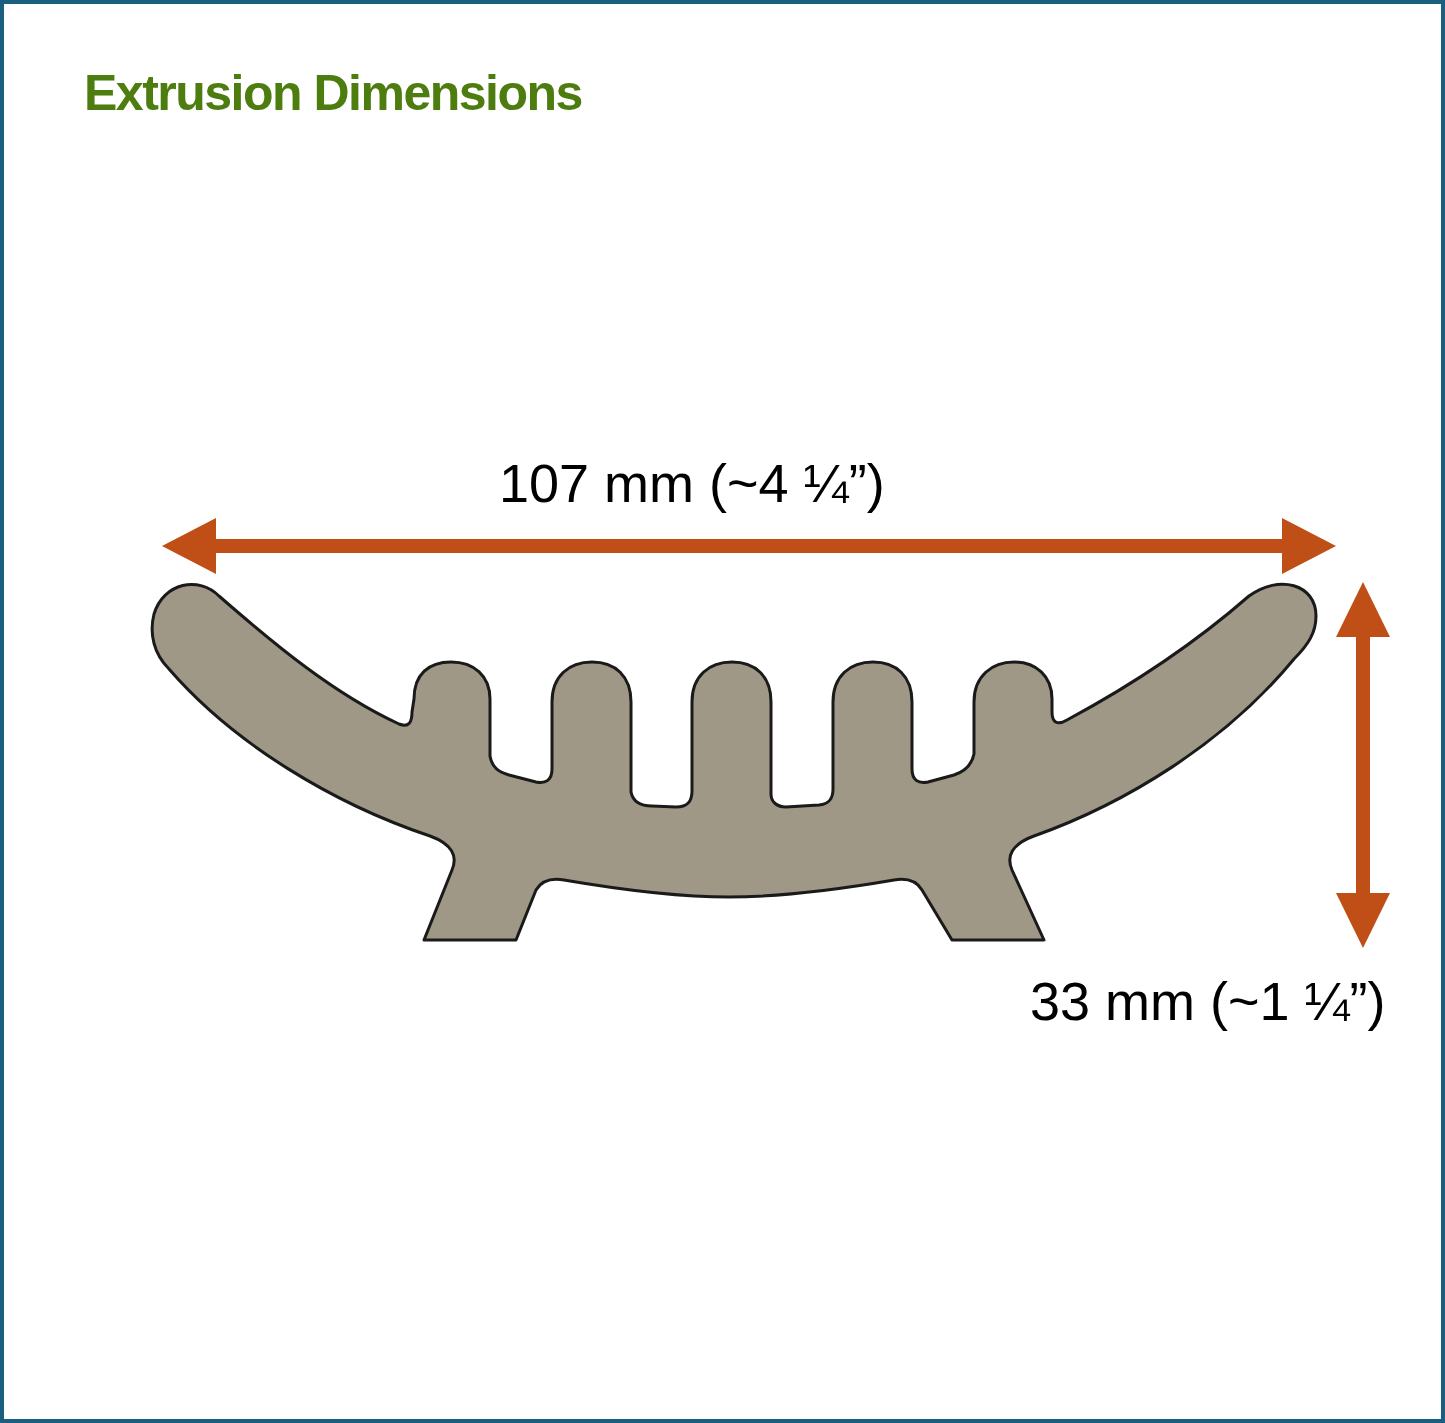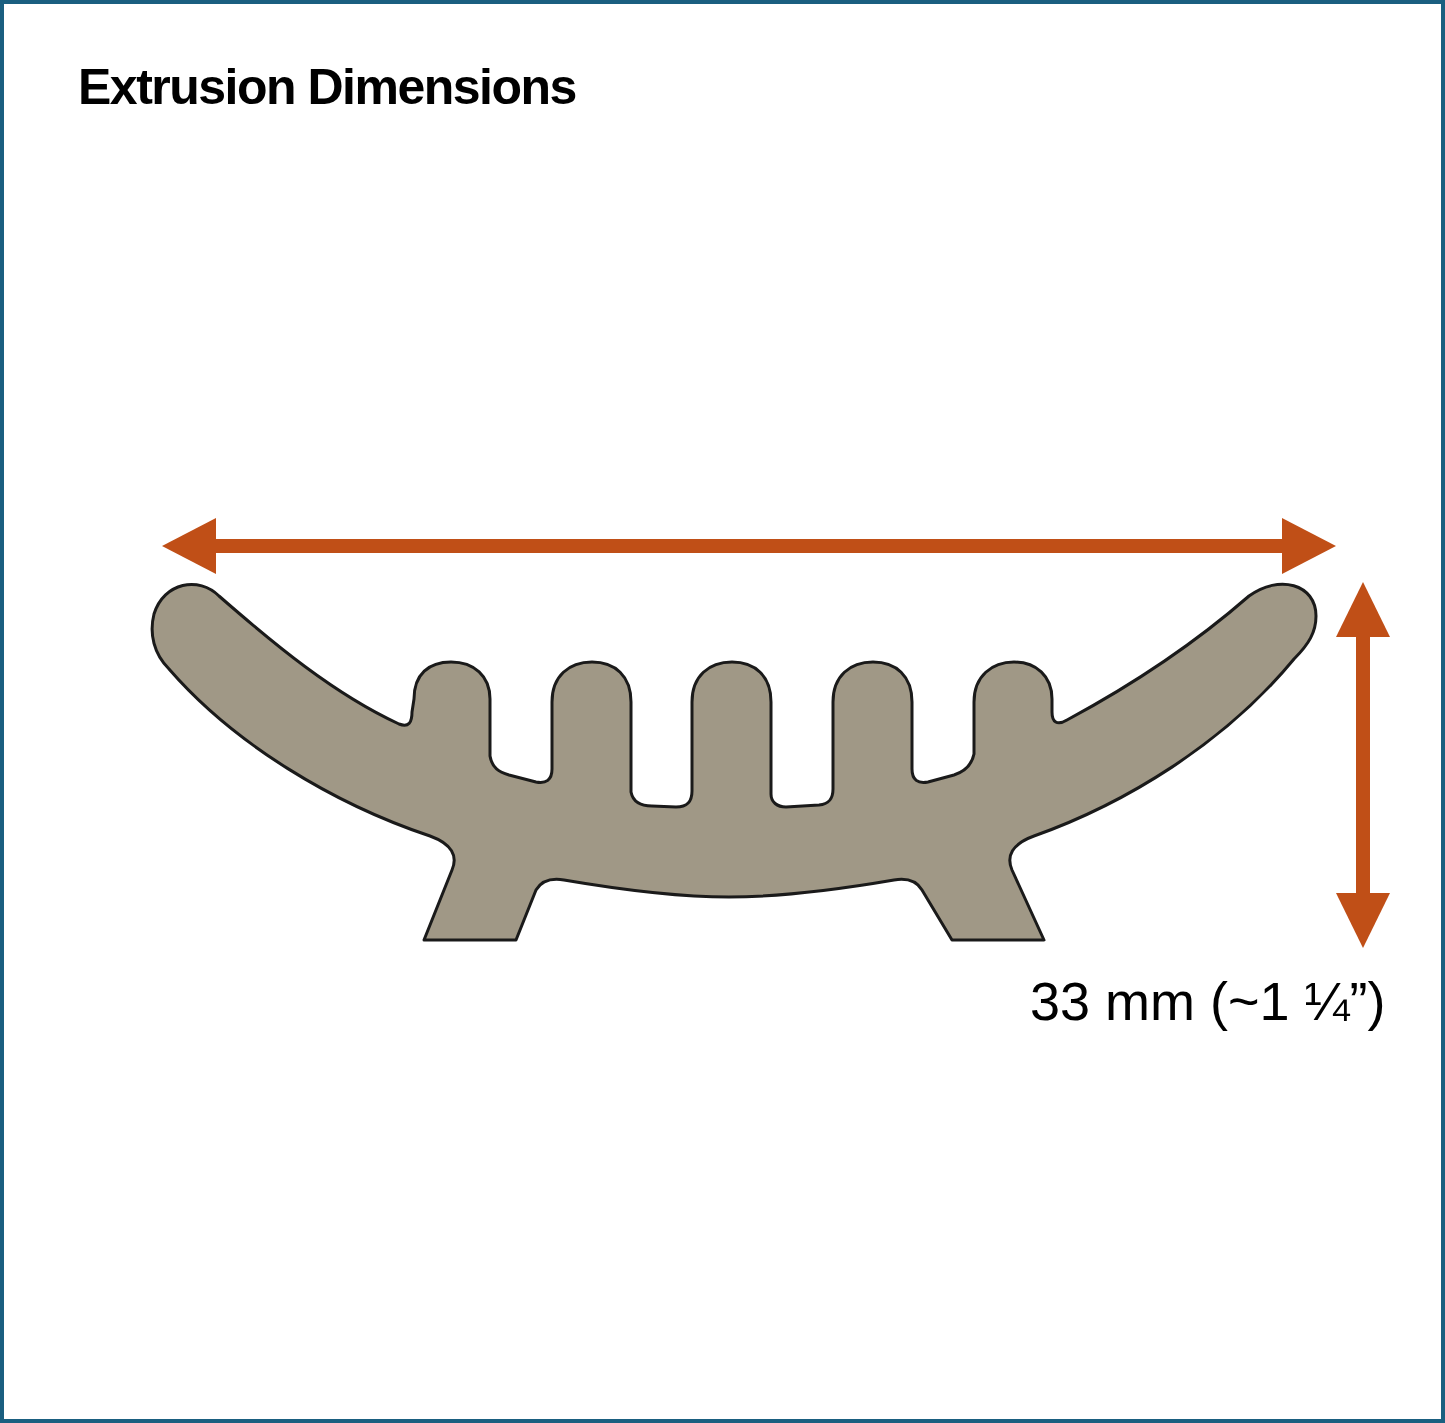--- a/index.html
+++ b/index.html
@@ -1,38 +1,39 @@
 <!DOCTYPE html>
 <html><head>
 <meta charset="utf-8">
 <style>
   html, body { margin:0; padding:0; background:#ffffff; }
   .frame {
     position:relative; width:1445px; height:1423px; box-sizing:border-box;
     border:4px solid #1a5f80; background:#ffffff; overflow:hidden;
   }
   .title {
-    position:absolute; left:70px; top:50px; margin:4px;
+    position:absolute; left:70px; top:50px; margin:10px;
     font-family:"Liberation Sans", sans-serif; font-weight:bold;
-    font-size:50px; letter-spacing:-1.5px; color:#000000;
+    font-size:50px; letter-spacing:-1.5px; color:#4d7c0f;
   }
   .dim-label {
     position:absolute; font-family:"Liberation Sans", sans-serif;
     font-size:54px; color:#000; white-space:nowrap;
   }
   .width-label { left:495px; top:448px; }
   .height-label { left:1026px; top:966px; }
   svg { position:absolute; left:0; top:0; }
 </style>
 </head>
 <body>
 
 <div class="frame">
   <h1 class="title">Extrusion Dimensions</h1>
 
+  <div class="dim-label width-label">107 mm (~4 ¼”)</div>
   <div class="dim-label height-label">33 mm (~1 ¼”)</div>
 
   <svg width="1445" height="1423" viewBox="0 0 1445 1423">
 
     <g fill="#c04f17">
       <rect x="205" y="535" width="1080" height="14"></rect>
       <polygon points="158,542 212,514 212,570"></polygon>
       <polygon points="1332,542 1278,514 1278,570"></polygon>
     </g>
 

